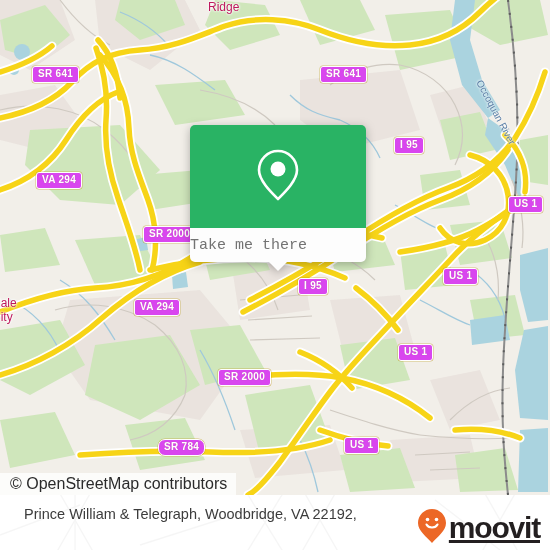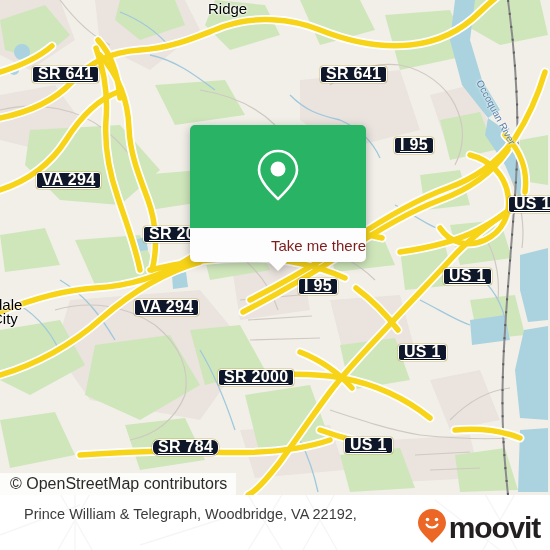--- a/index.html
+++ b/index.html
@@ -13,39 +13,38 @@
   
   .map{
     position:absolute;left:0;top:0;width:550px;height:495px;
     background:#f2efe9;overflow:hidden;
   }
   .map svg{position:absolute;left:0;top:0;}
 
   
   .shield{
     position:absolute;
-    background:#0f172a;
+    background:#d946ef;
     border:1.5px solid #ffffff;
     border-radius:3px;
     color:#ffffff;
-    font-size:16px;
+    font-size:10px;
     font-weight:bold;
     letter-spacing:.3px;
     padding:1px 5px 2px 5px;
     line-height:12px;
     white-space:nowrap;
     box-shadow:0 0 0 .5px rgba(180,150,0,.5);
     text-shadow:0 0 1px rgba(120,100,0,.35);
-    text-decoration:underline;
   }
   
   .placelbl{
     position:absolute;
-    color:#000000;
-    font-size:15px;
+    color:#be185d;
+    font-size:12px;
     white-space:nowrap;
     text-shadow:0 0 3px #fff,0 0 3px #fff,0 0 2px #fff;
   }
   .riverlbl{
     position:absolute;
     color:#5b7fa6;
     font-size:10px;
     white-space:nowrap;
     text-shadow:0 0 3px #fff,0 0 2px #fff;
   }
@@ -70,23 +69,24 @@
     background:#29b364;
     height:103px;
     border-radius:5px 5px 0 0;
     display:flex;align-items:center;justify-content:center;
   }
   .card-bottom{
     position:relative;
     background:#fdfdfd;
     height:34px;
     border-radius:0 0 5px 5px;
-    display:flex;align-items:center;justify-content:flex-end;
-    color:#7f1d1d;
+    display:flex;align-items:center;justify-content:flex-start;
+    color:#737373;
     font-size:15px;
+    font-family:Liberation Mono, monospace;
   }
   .card-tail{
     position:absolute;left:50%;top:34px;
     margin-left:-9px;
     width:0;height:0;
     border-left:9px solid transparent;
     border-right:9px solid transparent;
     border-top:9px solid #fdfdfd;
   }
 
@@ -99,21 +99,21 @@
   .footer-txt{
     position:absolute;left:24px;top:9px;width:360px;
     color:#3c3c3c;font-size:14.5px;line-height:20px;
   }
   .brand{
     position:absolute;right:10px;top:13px;
     display:flex;align-items:center;gap:2px;
   }
   .brand-word{
     color:#231f20;font-size:30px;font-weight:bold;
-    letter-spacing:-1.2px;line-height:30px;
+    letter-spacing:-1.2px;line-height:30px;text-decoration:underline;
   }
 </style>
 </head>
 <body>
 
 <div id="root">
 
   <div class="map">
 
     <svg width="550" height="495" viewBox="0 0 550 495">
@@ -297,21 +297,21 @@
     <div class="shield" style="left:320px;top:66px;">SR 641</div>
     <div class="shield" style="left:36px;top:172px;">VA 294</div>
     <div class="shield" style="left:394px;top:137px;">I 95</div>
     <div class="shield" style="left:508px;top:196px;">US 1</div>
     <div class="shield" style="left:143px;top:226px;">SR 2000</div>
     <div class="shield" style="left:443px;top:268px;">US 1</div>
     <div class="shield" style="left:298px;top:278px;">I 95</div>
     <div class="shield" style="left:134px;top:299px;">VA 294</div>
     <div class="shield" style="left:398px;top:344px;">US 1</div>
     <div class="shield" style="left:218px;top:369px;">SR 2000</div>
-    <div class="shield" style="left:152px;top:439px;border-radius:7px;">SR 784</div>
+    <div class="shield" style="left:158px;top:439px;border-radius:7px;">SR 784</div>
     <div class="shield" style="left:344px;top:437px;">US 1</div>
 
     <div class="attrib">© OpenStreetMap contributors</div>
   </div>
 
   <div class="card">
     <div class="card-top">
       <span>
         <svg width="46" height="56" viewBox="0 0 46 56">
           <path d="M23,4 C12.5,4 4,12.5 4,23 C4,33.5 16,45 23,52 C30,45 42,33.5 42,23 C42,12.5 33.5,4 23,4 Z" fill="none" stroke="#ffffff" stroke-width="2.6" stroke-linejoin="round"></path>

